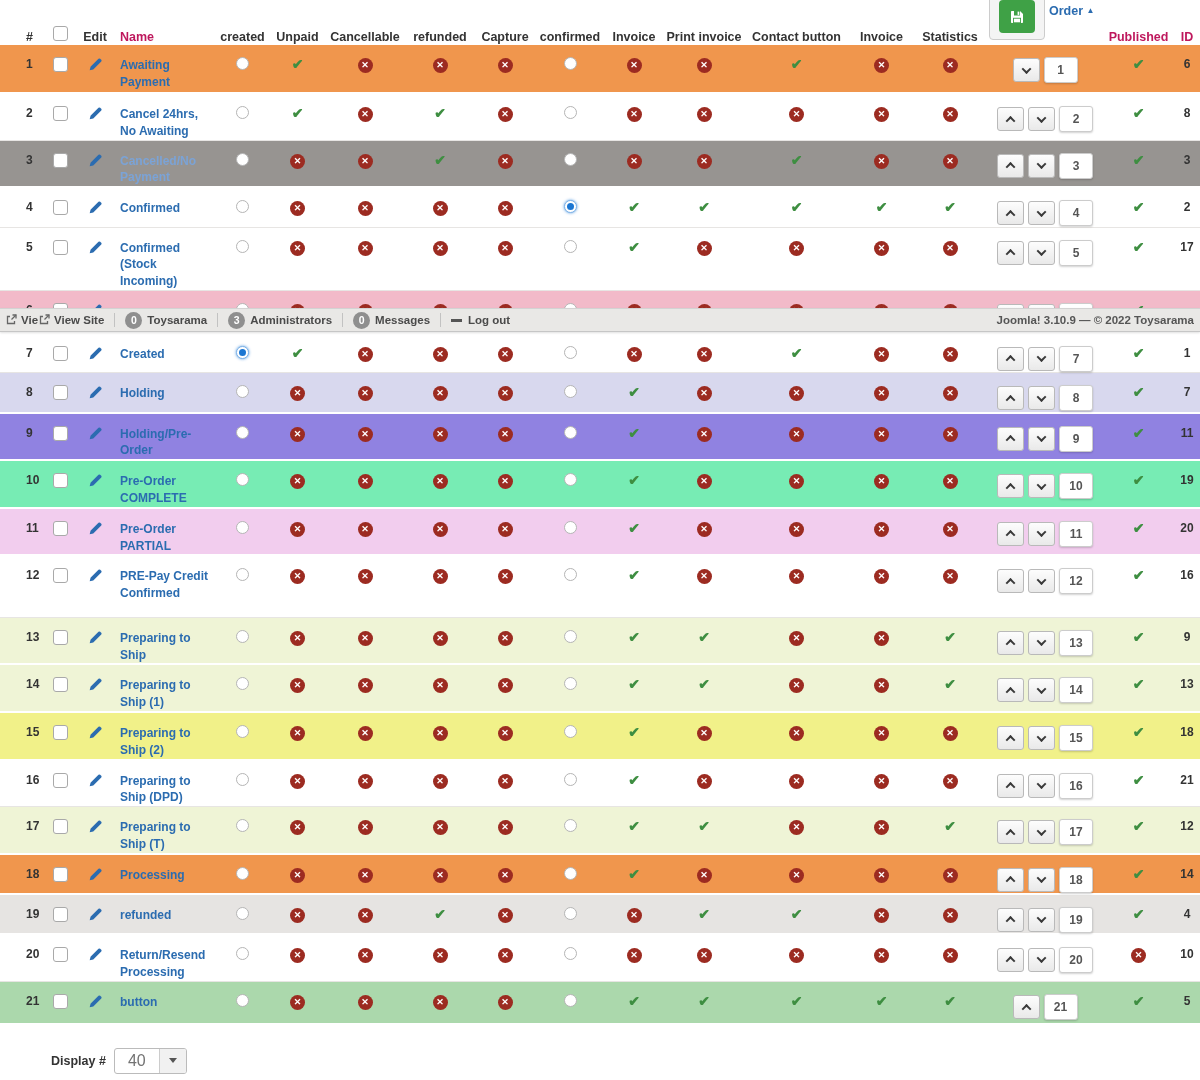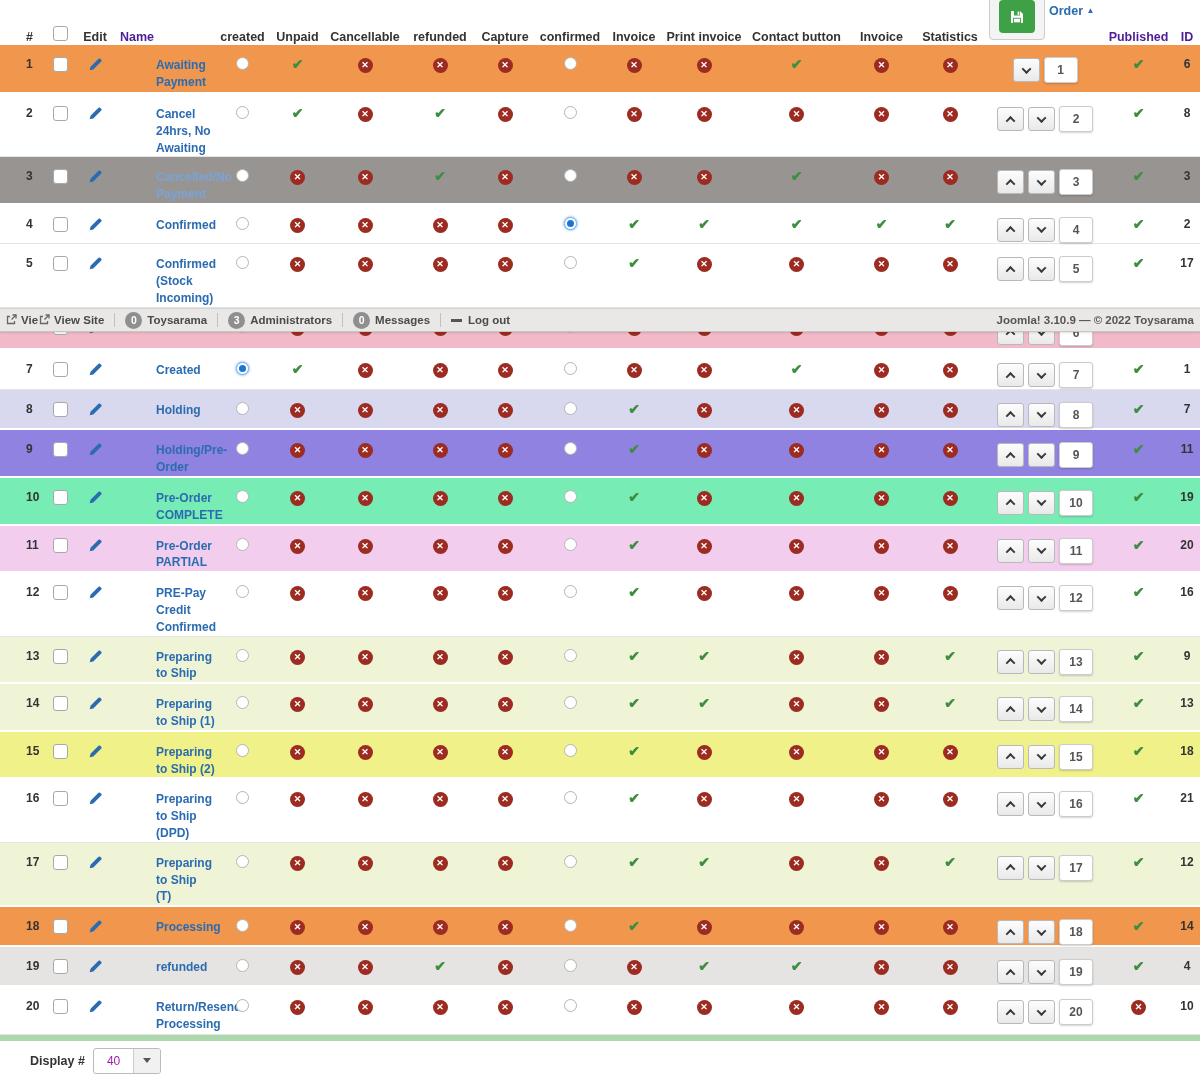--- a/index.html
+++ b/index.html
@@ -13,40 +13,40 @@
   col.c-created{width:55px} col.c-unpaid{width:55px} col.c-cancellable{width:80px}
   col.c-cancelled{width:70px} col.c-capture{width:60px} col.c-confirmed{width:70px}
   col.c-invoice{width:58px} col.c-print{width:82px} col.c-contact{width:103px}
   col.c-download{width:67px} col.c-stats{width:70px} col.c-order{width:120px}
   col.c-pub{width:67px} col.c-id{width:30px}
 
   thead th { height:45px; vertical-align:bottom; padding-bottom:1px; font-size:12.5px;
              font-weight:bold; color:#333; text-align:center; }
   thead th.col-num { text-align:left; padding-left:26px; }
   thead th.col-name { text-align:left; padding-left:5px; }
-  thead th.sortable { color:#4c1d95; }
+  thead th.sortable { color:#be185d; }
   thead th.col-order { position:relative; }
   .save-frame { position:absolute; left:4px; top:-12px; width:56px; height:52px; background:#f4f4f4;
         border:1px solid #ccc; border-radius:4px; display:flex; align-items:flex-end;
         justify-content:center; padding-bottom:6px; }
   .save-green { width:36px; height:33px; background:#3fa146; border-radius:4px; display:flex;
         align-items:center; justify-content:center; }
   .order-label { position:absolute; left:64px; top:4px; white-space:nowrap; color:#2b6cb0;
         font-weight:bold; font-size:12.5px; }
   .sort-caret { font-size:8px; vertical-align:2px; }
 
   tbody tr { border-bottom:2px solid #fff; }
   tbody tr.bg-white { border-bottom:1px solid #e7e5e3; background:#fff; }
   tbody td { vertical-align:top; padding-top:12px; font-size:12px; }
   td.td-num { font-weight:bold; color:#333; padding-left:26px; }
   td.td-center { text-align:center; }
   td.td-name { padding-left:5px; }
   td.td-id { text-align:center; font-weight:bold; color:#333; }
   .name-link { color:#2b6cb0; font-weight:bold; text-decoration:none; font-size:12px;
-        line-height:1.4; display:inline-block; text-align:left;margin-left:36px; }
+        line-height:1.4; display:inline-block; text-align:left; }
   .name-link.dim { color:#7ba3d6; }
 
   .cb { width:15px; height:15px; border:1px solid #a9a9a9; border-radius:3px; background:#fff;
         display:inline-block; }
   .pencil svg { width:15px; height:15px; }
   .ick { color:#3e8e41; font-size:14px; font-weight:bold; line-height:15px; }
   .icx { width:15px; height:15px; border-radius:50%; background:#9c2b21; color:#fff;
         display:inline-flex; align-items:center; justify-content:center; font-size:9px;
         font-weight:bold; line-height:1; }
   .irad { width:13px; height:13px; border-radius:50%; background:#fff; border:1px solid #b5b5b5;
@@ -77,24 +77,24 @@
   .sb-item .ext { margin-right:4px; display:inline-flex; }
   .badge { min-width:17px; height:17px; border-radius:9px; background:#8f8f8f; color:#fff;
         font-size:10.5px; display:inline-flex; align-items:center; justify-content:center;
         padding:0 4px; font-weight:bold; margin-right:5px; }
   .dash { width:11px; height:3px; background:#555; display:inline-block; margin-right:6px; }
   .sep { width:1px; height:14px; background:#c2c2c2; margin:0 10px; }
   .sb-right { margin-left:auto; font-size:11.5px; font-weight:bold; color:#555; }
 
   .footer { position:absolute; left:0; top:1041px; width:1200px; height:39px; background:#fff;
         display:flex; align-items:center; padding-left:30px; }
-  .footer .flabel { font-size:12.5px; font-weight:bold; color:#333; margin-right:8px; }
+  .footer .flabel { font-size:12.5px; font-weight:bold; color:#333; margin-right:8px;margin-left:21px; }
   .select { display:inline-flex; border:1px solid #bbb; border-radius:3px; overflow:hidden;
         background:#fff; height:26px; align-items:stretch; }
-  .select .val { padding:0 13px; display:flex; align-items:center; font-size:12px; color:#a21caf; }
+  .select .val { padding:0 13px; display:flex; align-items:center; font-size:16px; color:#737373; }
   .select .caret { width:27px; background:#f1f1f1; border-left:1px solid #ccc; display:flex;
         align-items:center; justify-content:center; }
   .select .caret i { width:0; height:0; border-left:4px solid transparent;
         border-right:4px solid transparent; border-top:5px solid #555; }
 </style>
 </head>
 <body>
 
 <div class="page">
 

